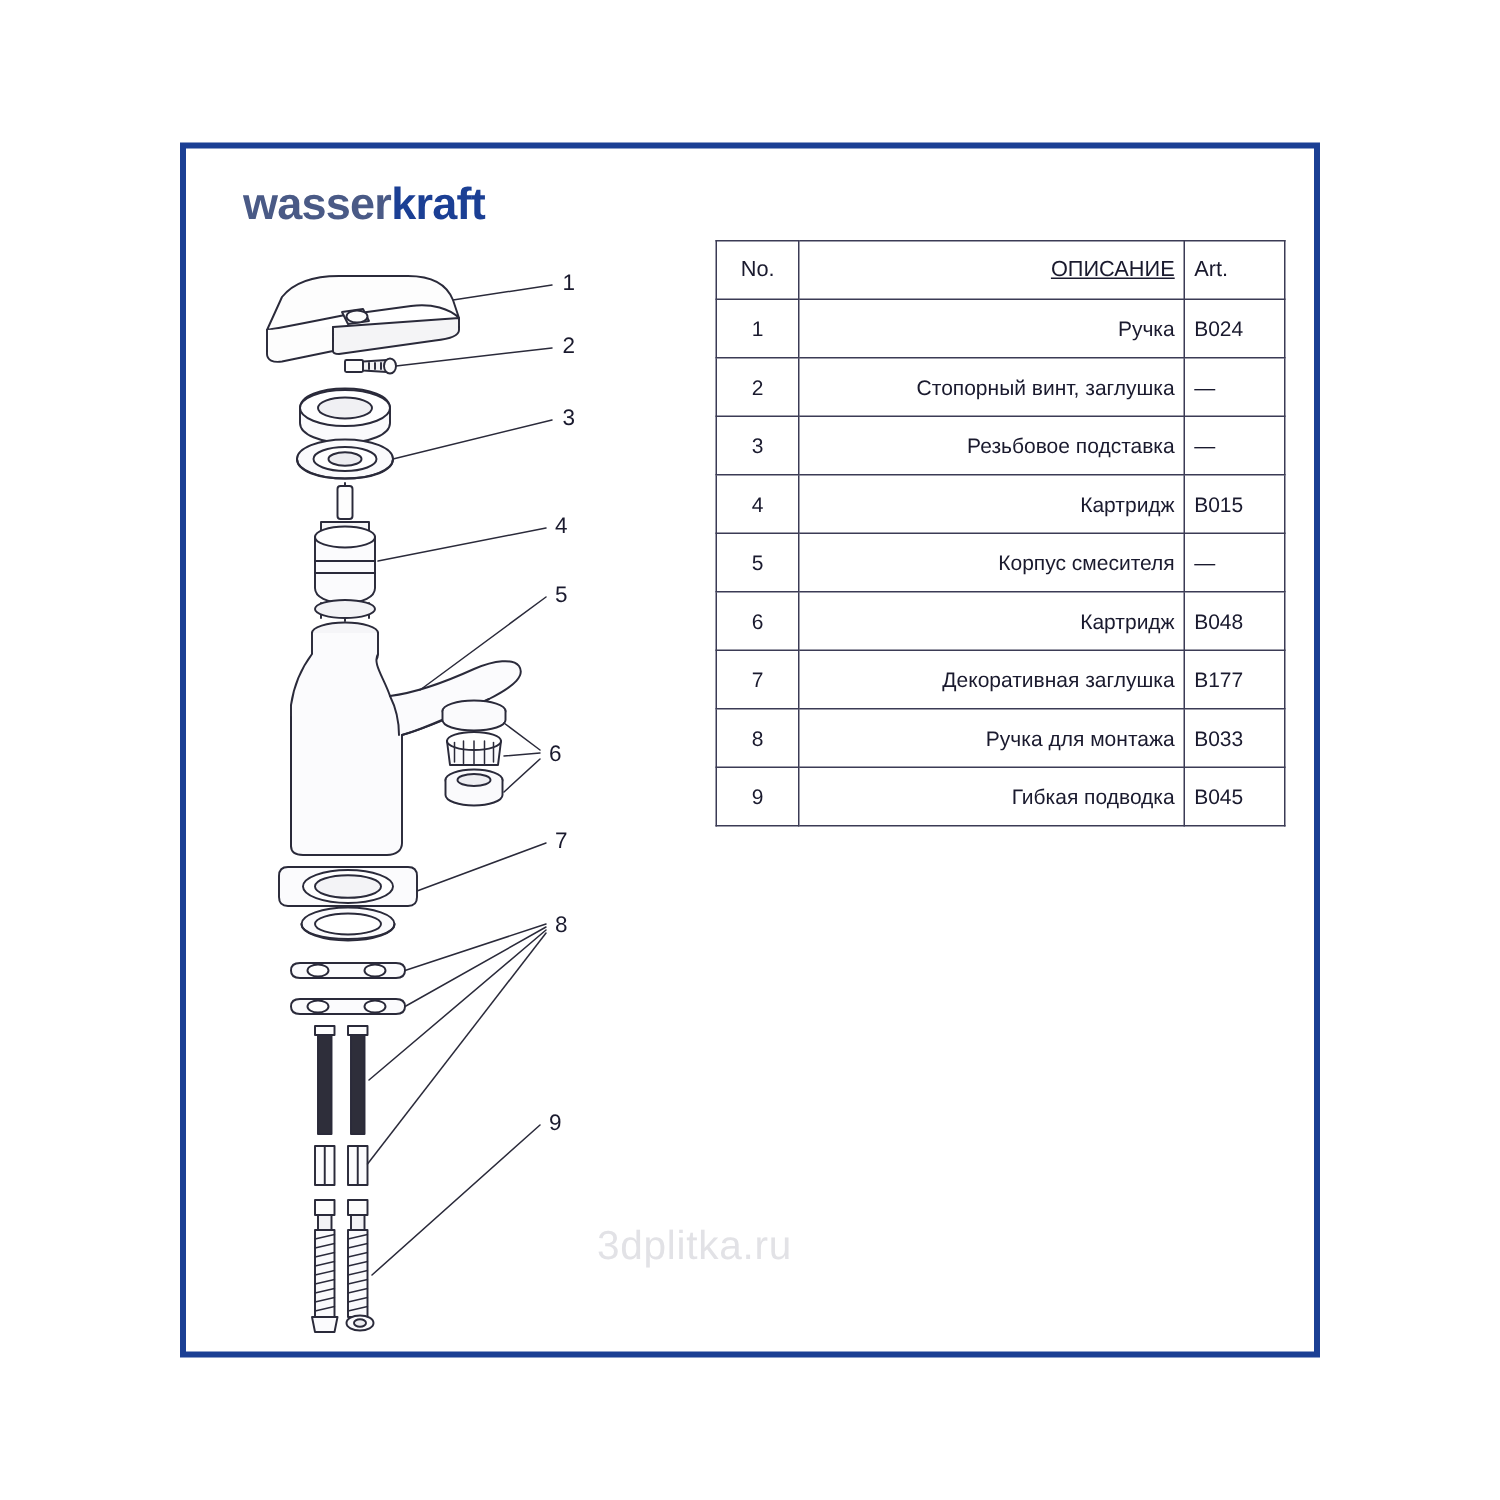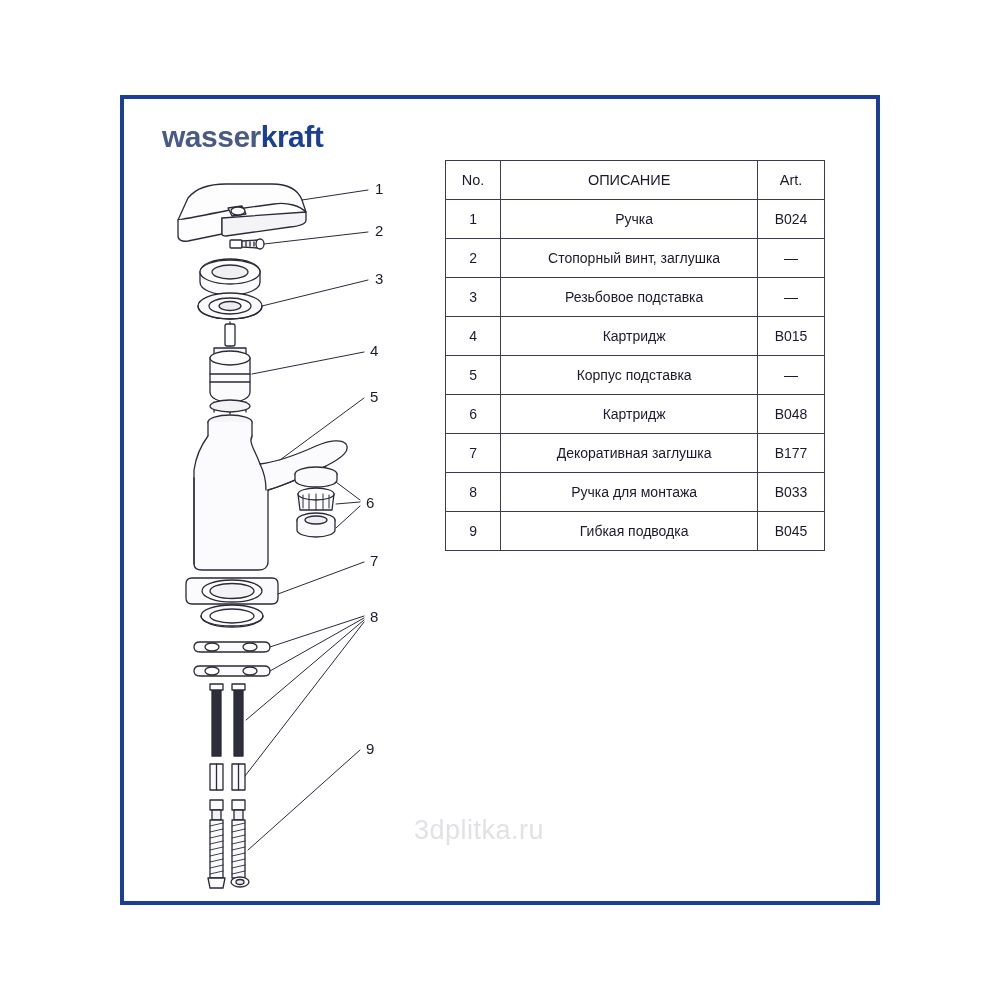--- a/index.html
+++ b/index.html
@@ -37,54 +37,54 @@
     font-weight: bold;
     letter-spacing: -0.5px;
     white-space: nowrap;
   }
   #logo .wasser { color: #4a5a86; }
   #logo .kraft { color: #1b3f94; }
 
   
   #parts-table {
     position: absolute;
-    left: 445px;
+    left: 477px;
     top: 160px;
     width: 380px;
     border-collapse: collapse;
     font-size: 14px;
     color: #1a1a2e;
     background: #ffffff;
   }
   #parts-table th, #parts-table td {
     border: 1px solid #3b3b55;
     height: 38px;
     padding: 0 6px;
     font-weight: normal;
   }
   #parts-table th.col-no, #parts-table td.col-no {
     width: 46px;
     text-align: center;
   }
   #parts-table th.col-desc, #parts-table td.col-desc {
     width: 262px;
-    text-align: center;
+    text-align: right;
     padding-left: 16px;
   }
   #parts-table th.col-art, #parts-table td.col-art {
     width: 58px;
-    text-align: center;
-  }
-  #parts-table th.col-desc { padding-left: 6px; }
+    text-align: left;
+  }
+  #parts-table th.col-desc { padding-left: 6px; text-decoration: underline; }
   #parts-table th { font-size: 14.5px; }
 
   
   #watermark {
     position: absolute;
-    left: 414px;
+    left: 398px;
     top: 815px;
     font-size: 27px;
     color: #e2e2e6;
     letter-spacing: 0.5px;
     user-select: none;
   }
 
   
   #diagram {
     position: absolute;
@@ -303,21 +303,21 @@
         <td class="col-desc">Резьбовое подставка</td>
         <td class="col-art">—</td>
       </tr>
       <tr>
         <td class="col-no">4</td>
         <td class="col-desc">Картридж</td>
         <td class="col-art">B015</td>
       </tr>
       <tr>
         <td class="col-no">5</td>
-        <td class="col-desc">Корпус подставка</td>
+        <td class="col-desc">Корпус смесителя</td>
         <td class="col-art">—</td>
       </tr>
       <tr>
         <td class="col-no">6</td>
         <td class="col-desc">Картридж</td>
         <td class="col-art">B048</td>
       </tr>
       <tr>
         <td class="col-no">7</td>
         <td class="col-desc">Декоративная заглушка</td>

